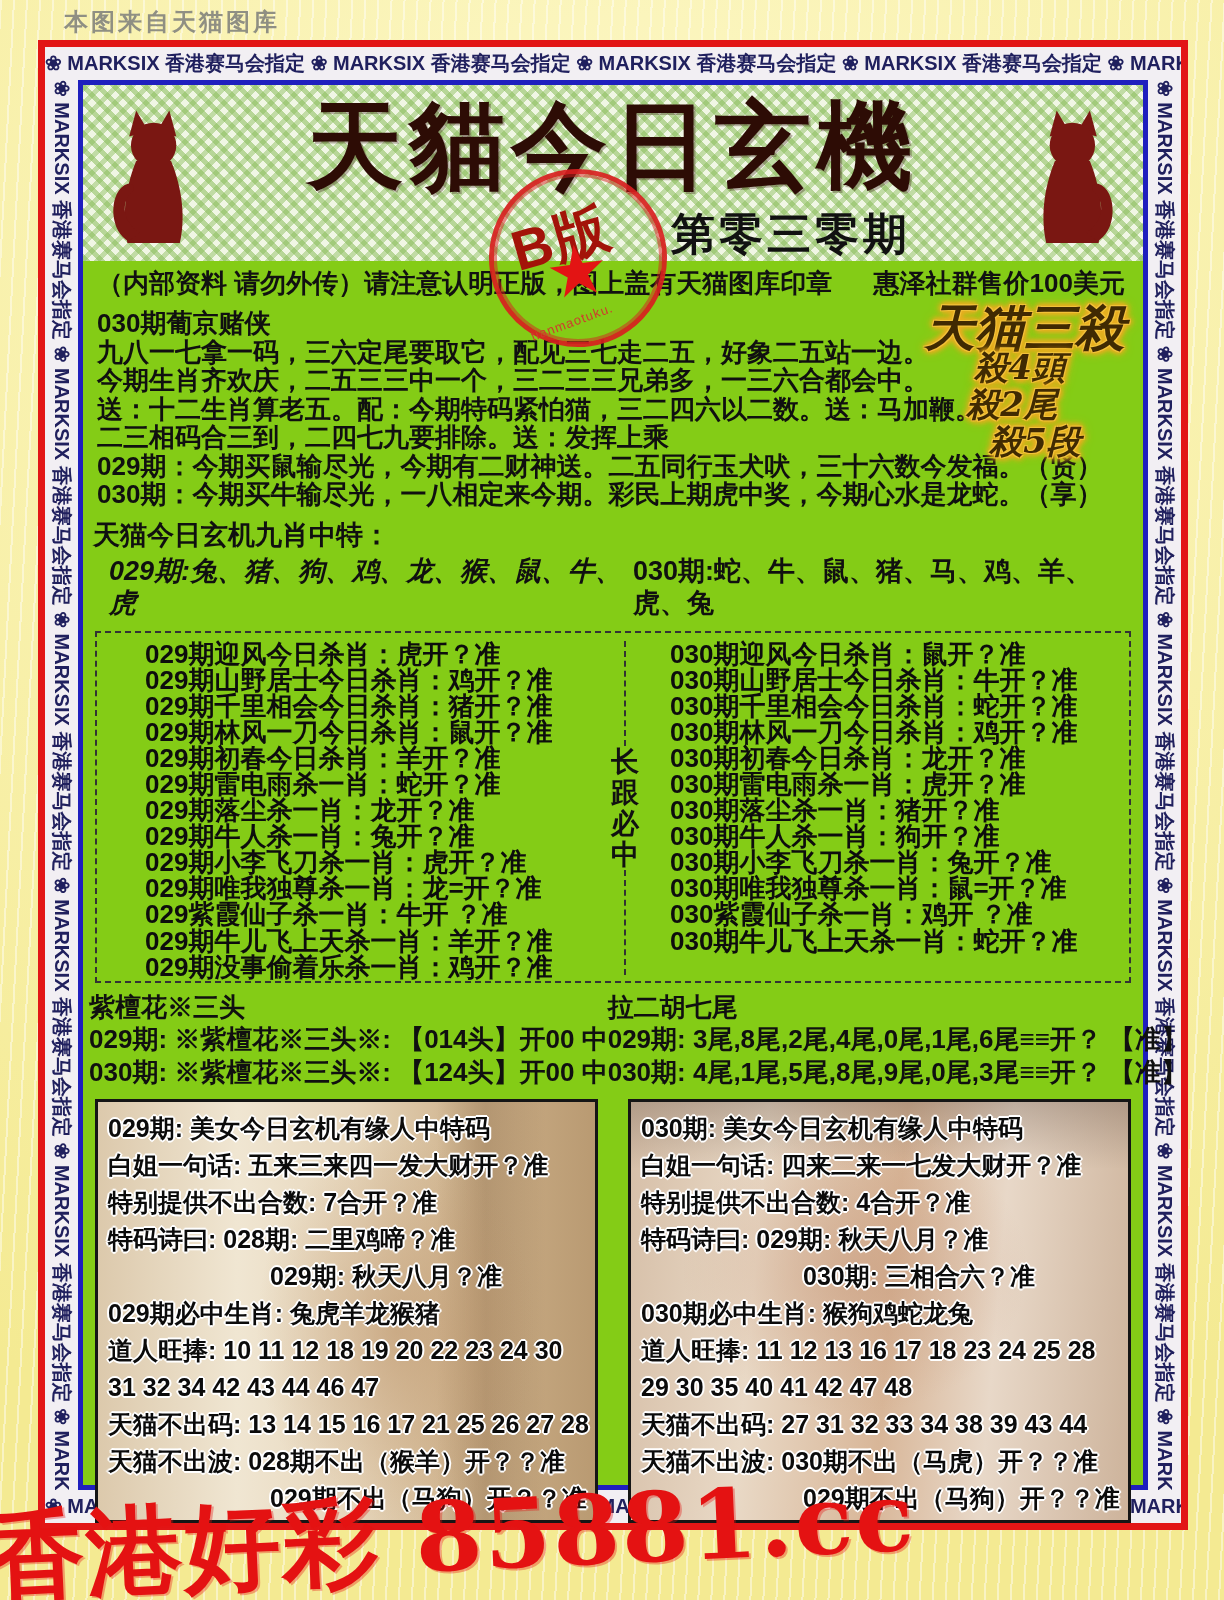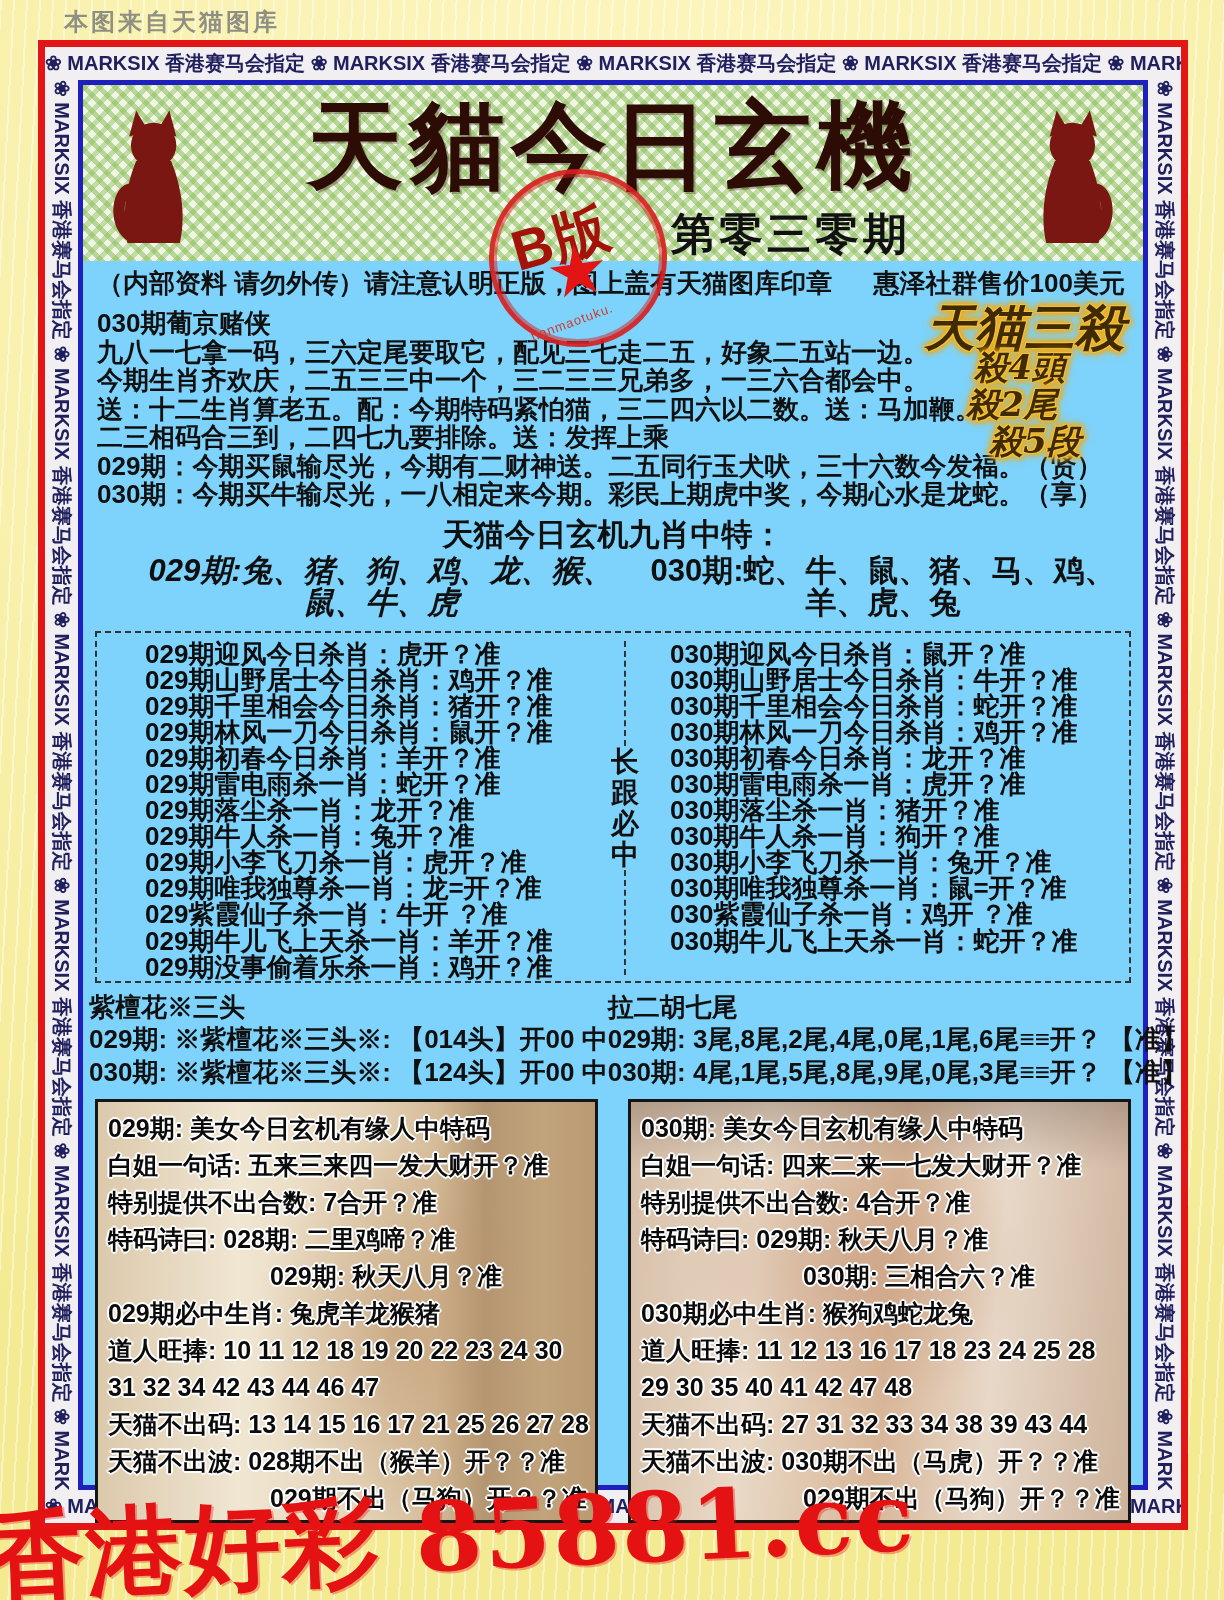--- a/index.html
+++ b/index.html
@@ -11,21 +11,21 @@
   .wm-top{position:absolute;left:44px;top:6px;font-size:24px;color:#8f8f83;letter-spacing:3px;font-weight:600;z-index:2;margin-left:20px;}
   
   .frame{position:absolute;left:38px;top:40px;width:1150px;height:1490px;box-sizing:border-box;
     border:7px solid #e21616;background:#f7efdf;}
   .band{position:absolute;background:#f2eff3;color:#20205e;font-weight:bold;font-size:20px;
     overflow:hidden;white-space:nowrap;}
   .band-top{left:0;right:0;top:0;height:33px;line-height:33px;text-align:center;}
   .band-bottom{left:0;right:0;bottom:0;height:33px;line-height:33px;text-align:center;}
   .band-left{top:33px;bottom:33px;left:0;width:33px;writing-mode:vertical-rl;text-orientation:sideways;line-height:33px;text-align:center;}
   .band-right{top:33px;bottom:33px;right:0;width:33px;writing-mode:vertical-rl;text-orientation:sideways;line-height:33px;text-align:center;}
-  .inner{position:absolute;left:33px;top:33px;right:33px;bottom:33px;border:5px solid #1f1fbe;background:#7dd3fc;}
+  .inner{position:absolute;left:33px;top:33px;right:33px;bottom:33px;border:5px solid #1f1fbe;background:#84cc16;}
   
   .banner{position:relative;height:176px;
     background-color:#f0f6e4;
     background-image:repeating-linear-gradient(45deg, rgba(136,188,88,.55) 0 5px, transparent 5px 11px),
       repeating-linear-gradient(-45deg, rgba(136,188,88,.45) 0 5px, transparent 5px 11px);}
   .cat{position:absolute;top:14px;width:96px;height:152px;fill:#7a1712;}
   .cat-left{left:20px;}
   .cat-right{right:20px;transform:scaleX(-1);}
   .title{position:absolute;left:118px;right:118px;top:-2px;text-align:center;
     font-family:"DejaVu Serif","Liberation Serif",serif;font-weight:bold;font-size:96px;line-height:126px;
@@ -46,21 +46,21 @@
   .sansha{position:absolute;top:2px;right:10px;width:216px;text-align:center;z-index:3;
     font-family:"DejaVu Serif","Liberation Serif",serif;font-style:italic;color:#402a02;}
   .sansha-title{font-size:50px;font-weight:900;line-height:42px;}
   .sansha-line{font-size:34px;font-weight:900;line-height:37px;}
   .sansha-title,.sansha-line{text-shadow:-1px -1px 0 #f2c23a,1px -1px 0 #f2c23a,-1px 1px 0 #f2c23a,1px 1px 0 #f2c23a,
     -3px 0 5px #ecae22,3px 0 5px #ecae22,0 3px 5px #ecae22,0 -3px 5px #ecae22,0 0 12px #e8a81c;}
   .sansha .s1{margin-right:10px;}
   .sansha .s2{margin-right:26px;}
   .sansha .s3{margin-left:20px;}
   
-  .nine{padding:8px 22px 4px;font-size:31px;font-weight:600;color:#101010;text-align:center;}
+  .nine{padding:8px 10px 4px;font-size:27px;font-weight:600;color:#101010;}
   .nine-heading{line-height:32px;}
   .nine-row{display:flex;margin-top:4px;font-weight:700;line-height:32px;}
   .nine-row .n029{margin-left:16px;flex:0 0 520px;font-style:italic;}
   .nine-row .n030{margin-left:4px;}
   
   .killer-box{margin:8px 12px 0;border:2px dashed #333;display:flex;padding:8px 0 6px;height:352px;box-sizing:border-box;}
   .kcol{flex:1 1 0;font-size:26px;line-height:26.1px;font-weight:600;color:#0d0d0d;white-space:nowrap;}
   .kcol-left{padding-left:48px;}
   .kcol-right{padding-left:24px;}
   .kmid{width:42px;display:flex;flex-direction:column;align-items:center;}

